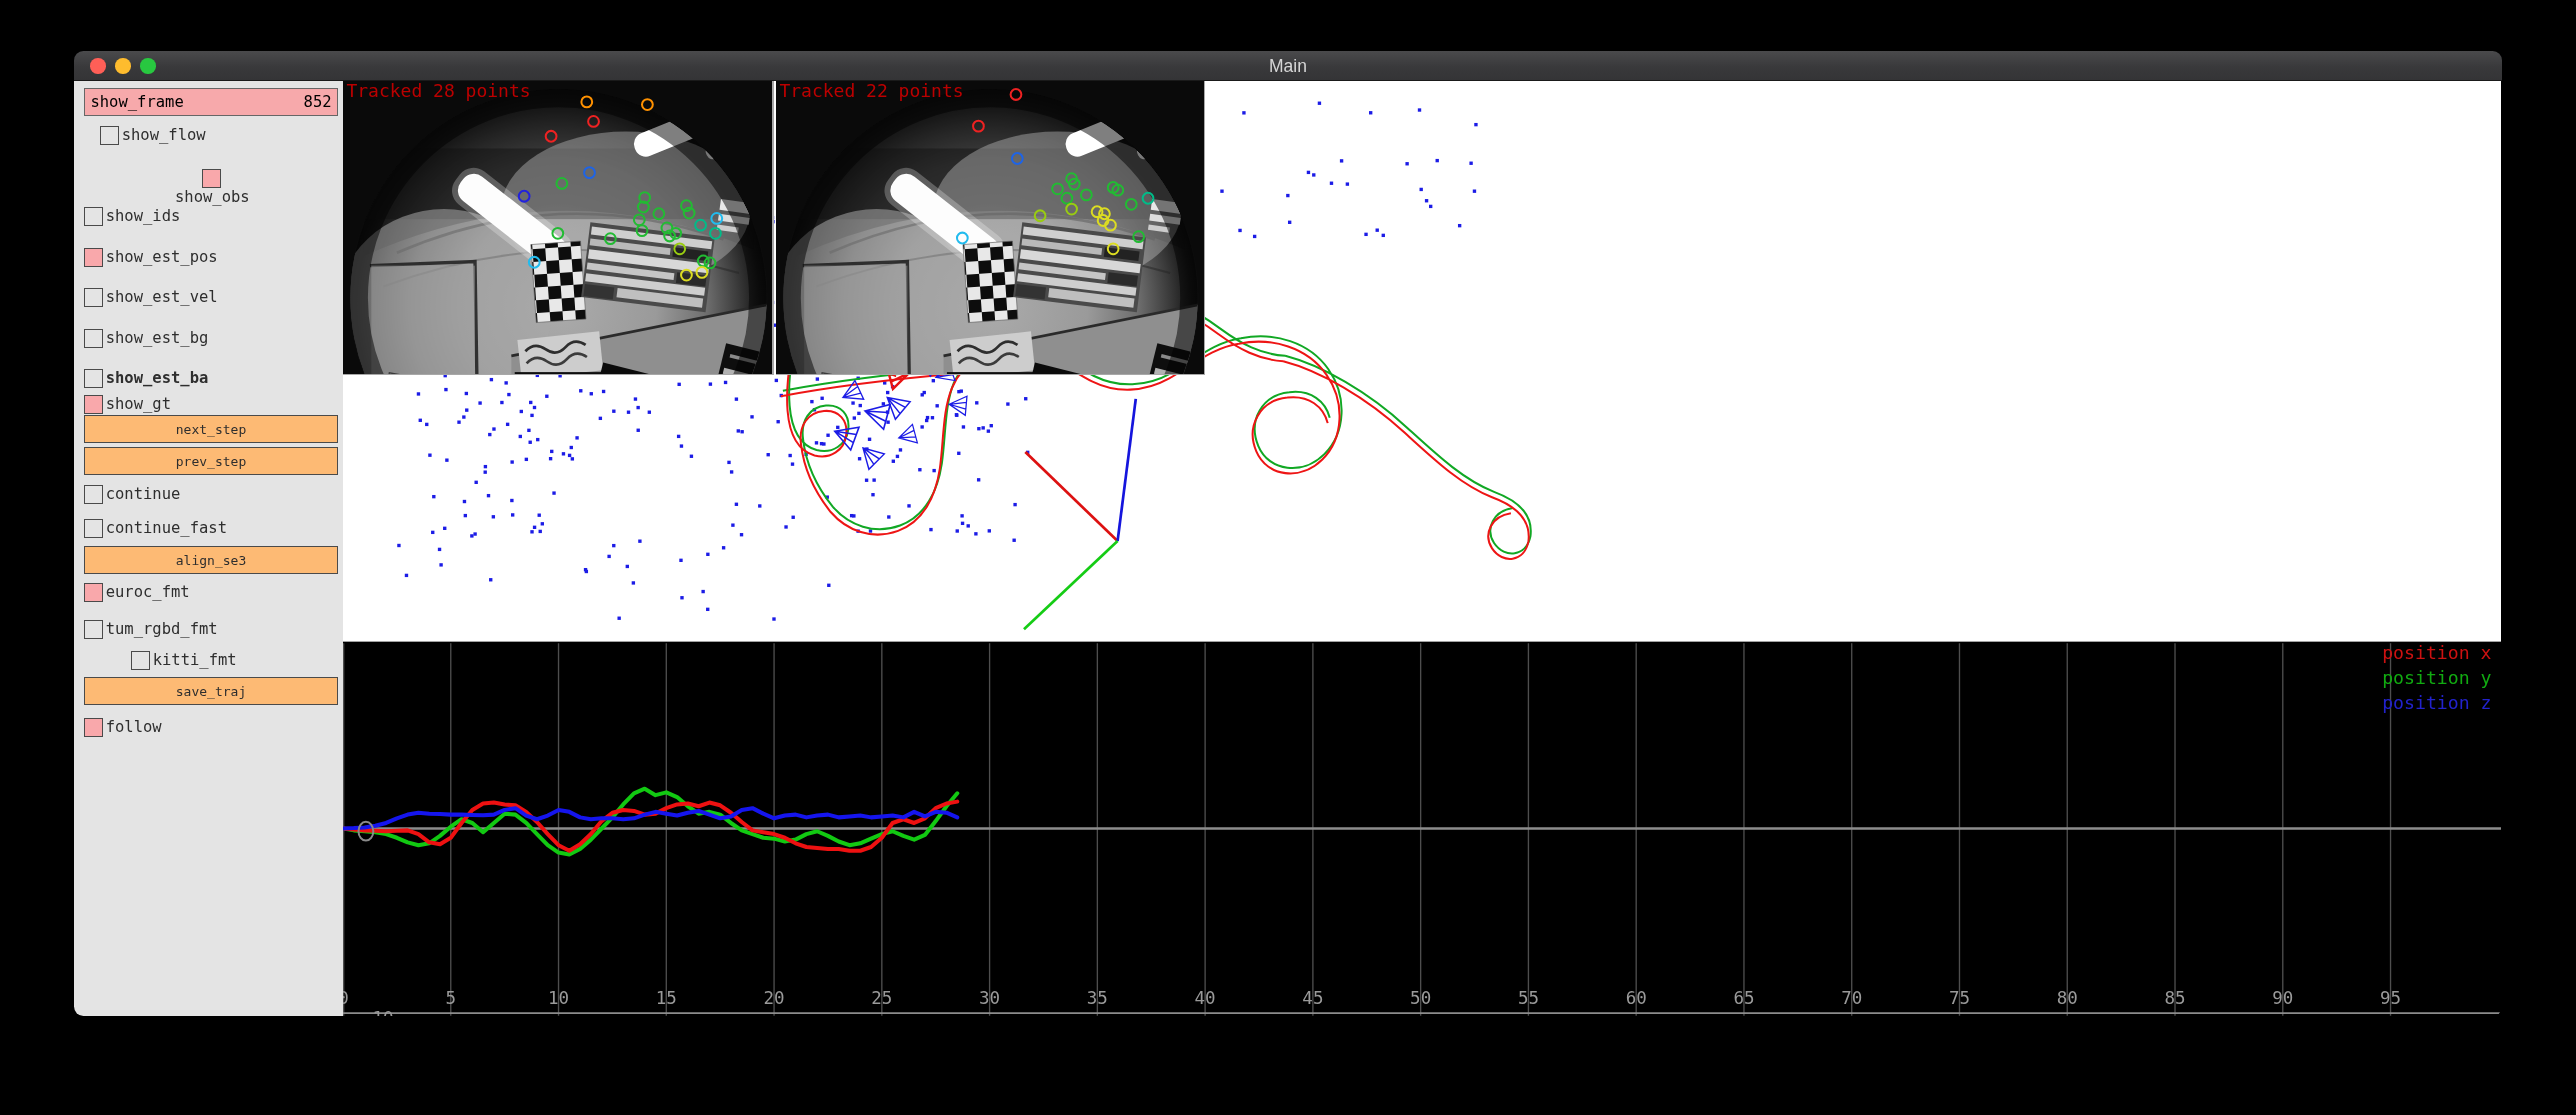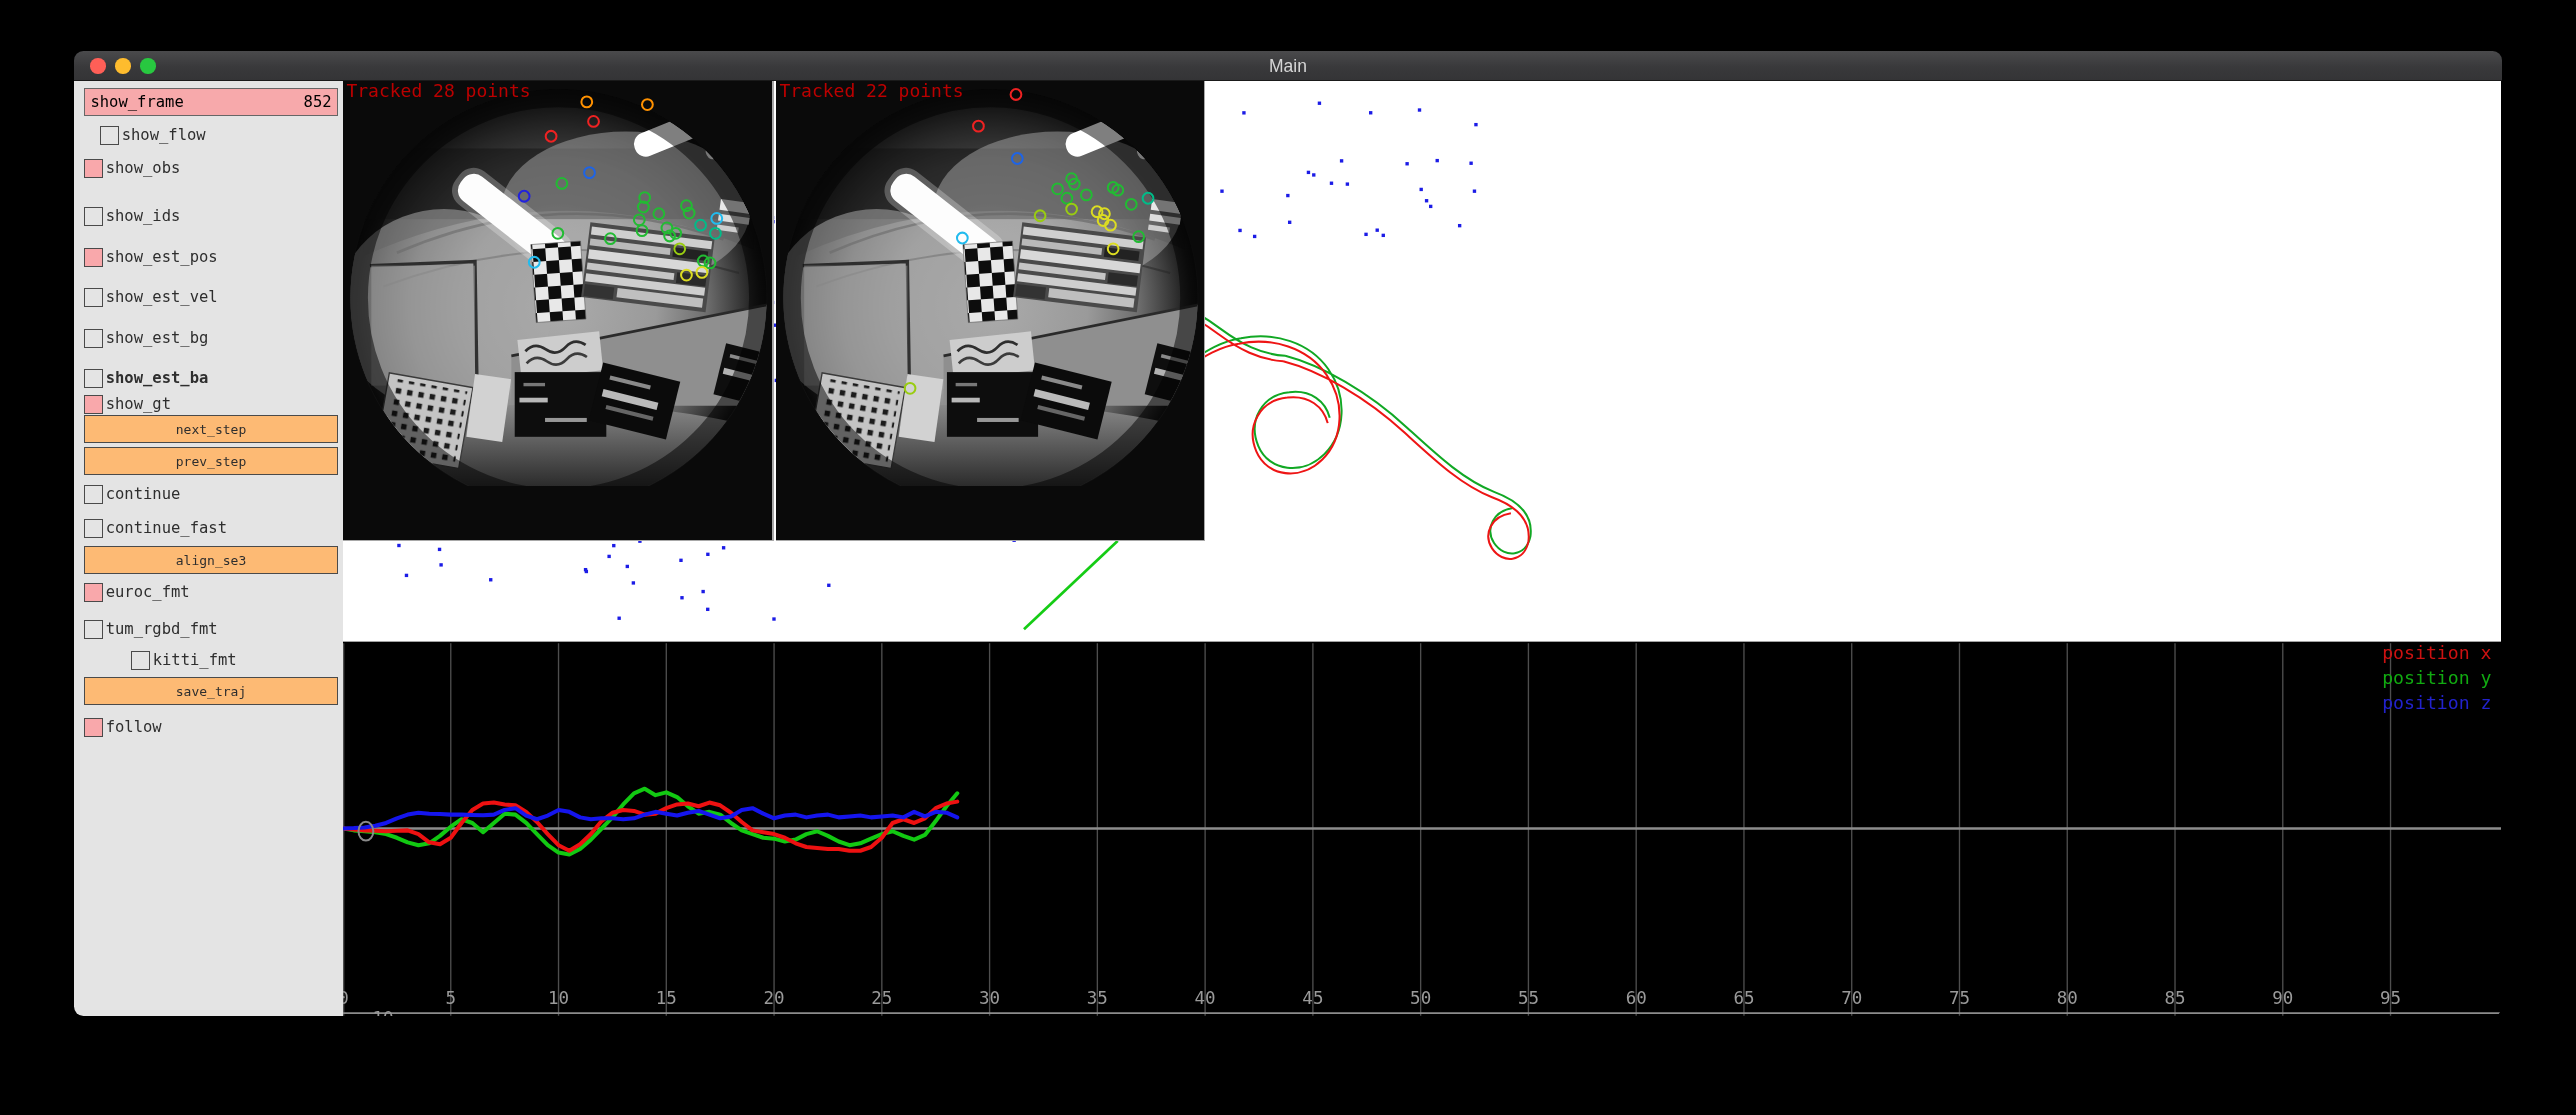--- a/index.html
+++ b/index.html
@@ -46,21 +46,21 @@
   }
   .sb-box.checked{background:#f9a8ab;}
   .sb-cblabel{font-size:15.5px;color:#2e2e2e;margin-left:2.7px;white-space:nowrap;}
   
   #main{position:absolute;left:269px;top:0;width:2158px;height:935px;background:#000;}
   #view3d{
     position:absolute;left:0;top:0;width:2158px;height:561px;background:#ffffff;
     border-bottom:1.3px solid #a2a2a2;
   }
   .campane{
-    position:absolute;top:0;height:460px;background:#0a0a0a;overflow:hidden;
+    position:absolute;top:0;height:294px;background:#0a0a0a;overflow:hidden;
     border-bottom:1.3px solid #a8a8a8;
   }
   #cam1{left:0;width:431px;border-right:2px solid #a8a8a8;}
   #cam2{left:433px;width:429px;border-right:1.3px solid #a8a8a8;}
   .cam-status{
     position:absolute;left:3.4px;top:-1.3px;color:#bb0000;font-size:18px;
     font-family:"DejaVu Sans Mono",monospace;white-space:nowrap;z-index:5;
   }
   #plot{position:absolute;left:0;top:562px;width:2158px;height:373px;background:#000;}
   svg{display:block;}
@@ -82,21 +82,21 @@
 
     <div id="sidebar">
         <div class="sb-widget sb-slider" style="top: 6.7px;">
           <span>show_frame</span>
           <span>852</span>
         </div>
         <div class="sb-widget sb-cbrow" style="top: 44px; margin-left: 16px;">
           <span class="sb-box"></span>
           <span class="sb-cblabel">show_flow</span>
         </div>
-        <div class="sb-widget sb-cbrow" style="top: 77px;">
+        <div class="sb-widget sb-cbrow" style="top: 88px; flex-direction: column;">
           <span class="sb-box checked"></span>
           <span class="sb-cblabel">show_obs</span>
         </div>
         <div class="sb-widget sb-cbrow" style="top: 125px;">
           <span class="sb-box"></span>
           <span class="sb-cblabel">show_ids</span>
         </div>
         <div class="sb-widget sb-cbrow" style="top: 166px;">
           <span class="sb-box checked"></span>
           <span class="sb-cblabel">show_est_pos</span>

